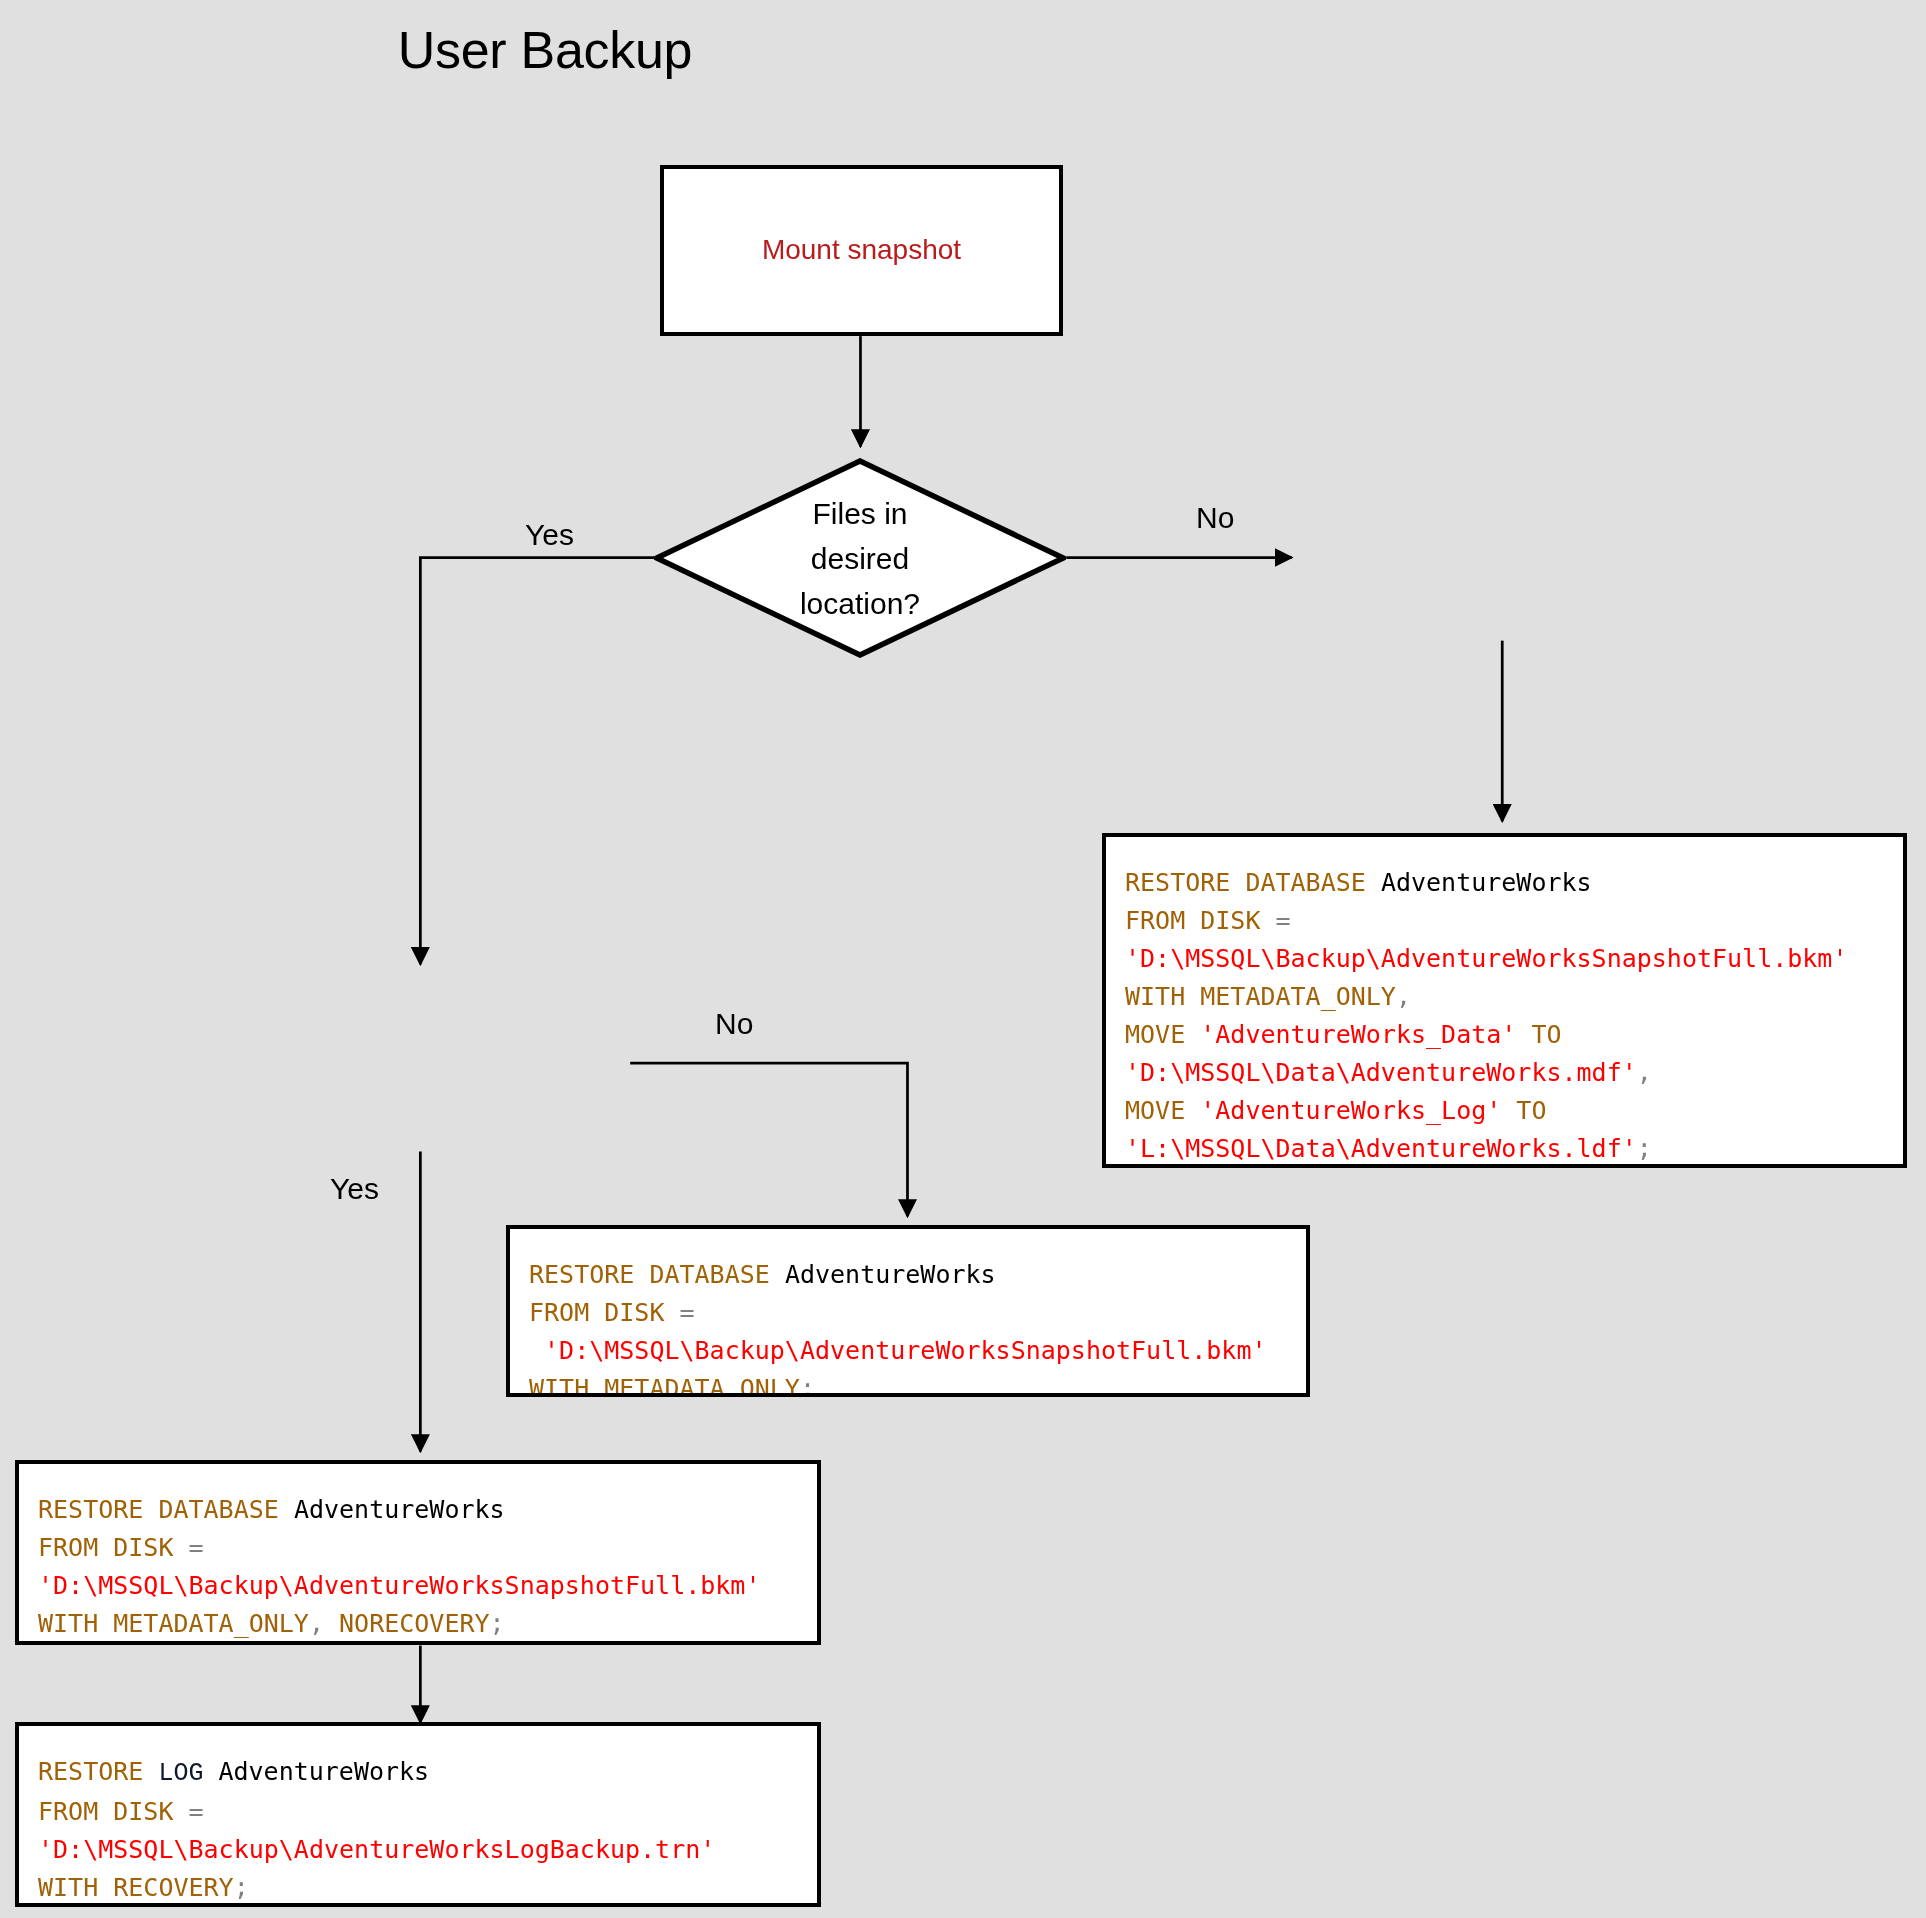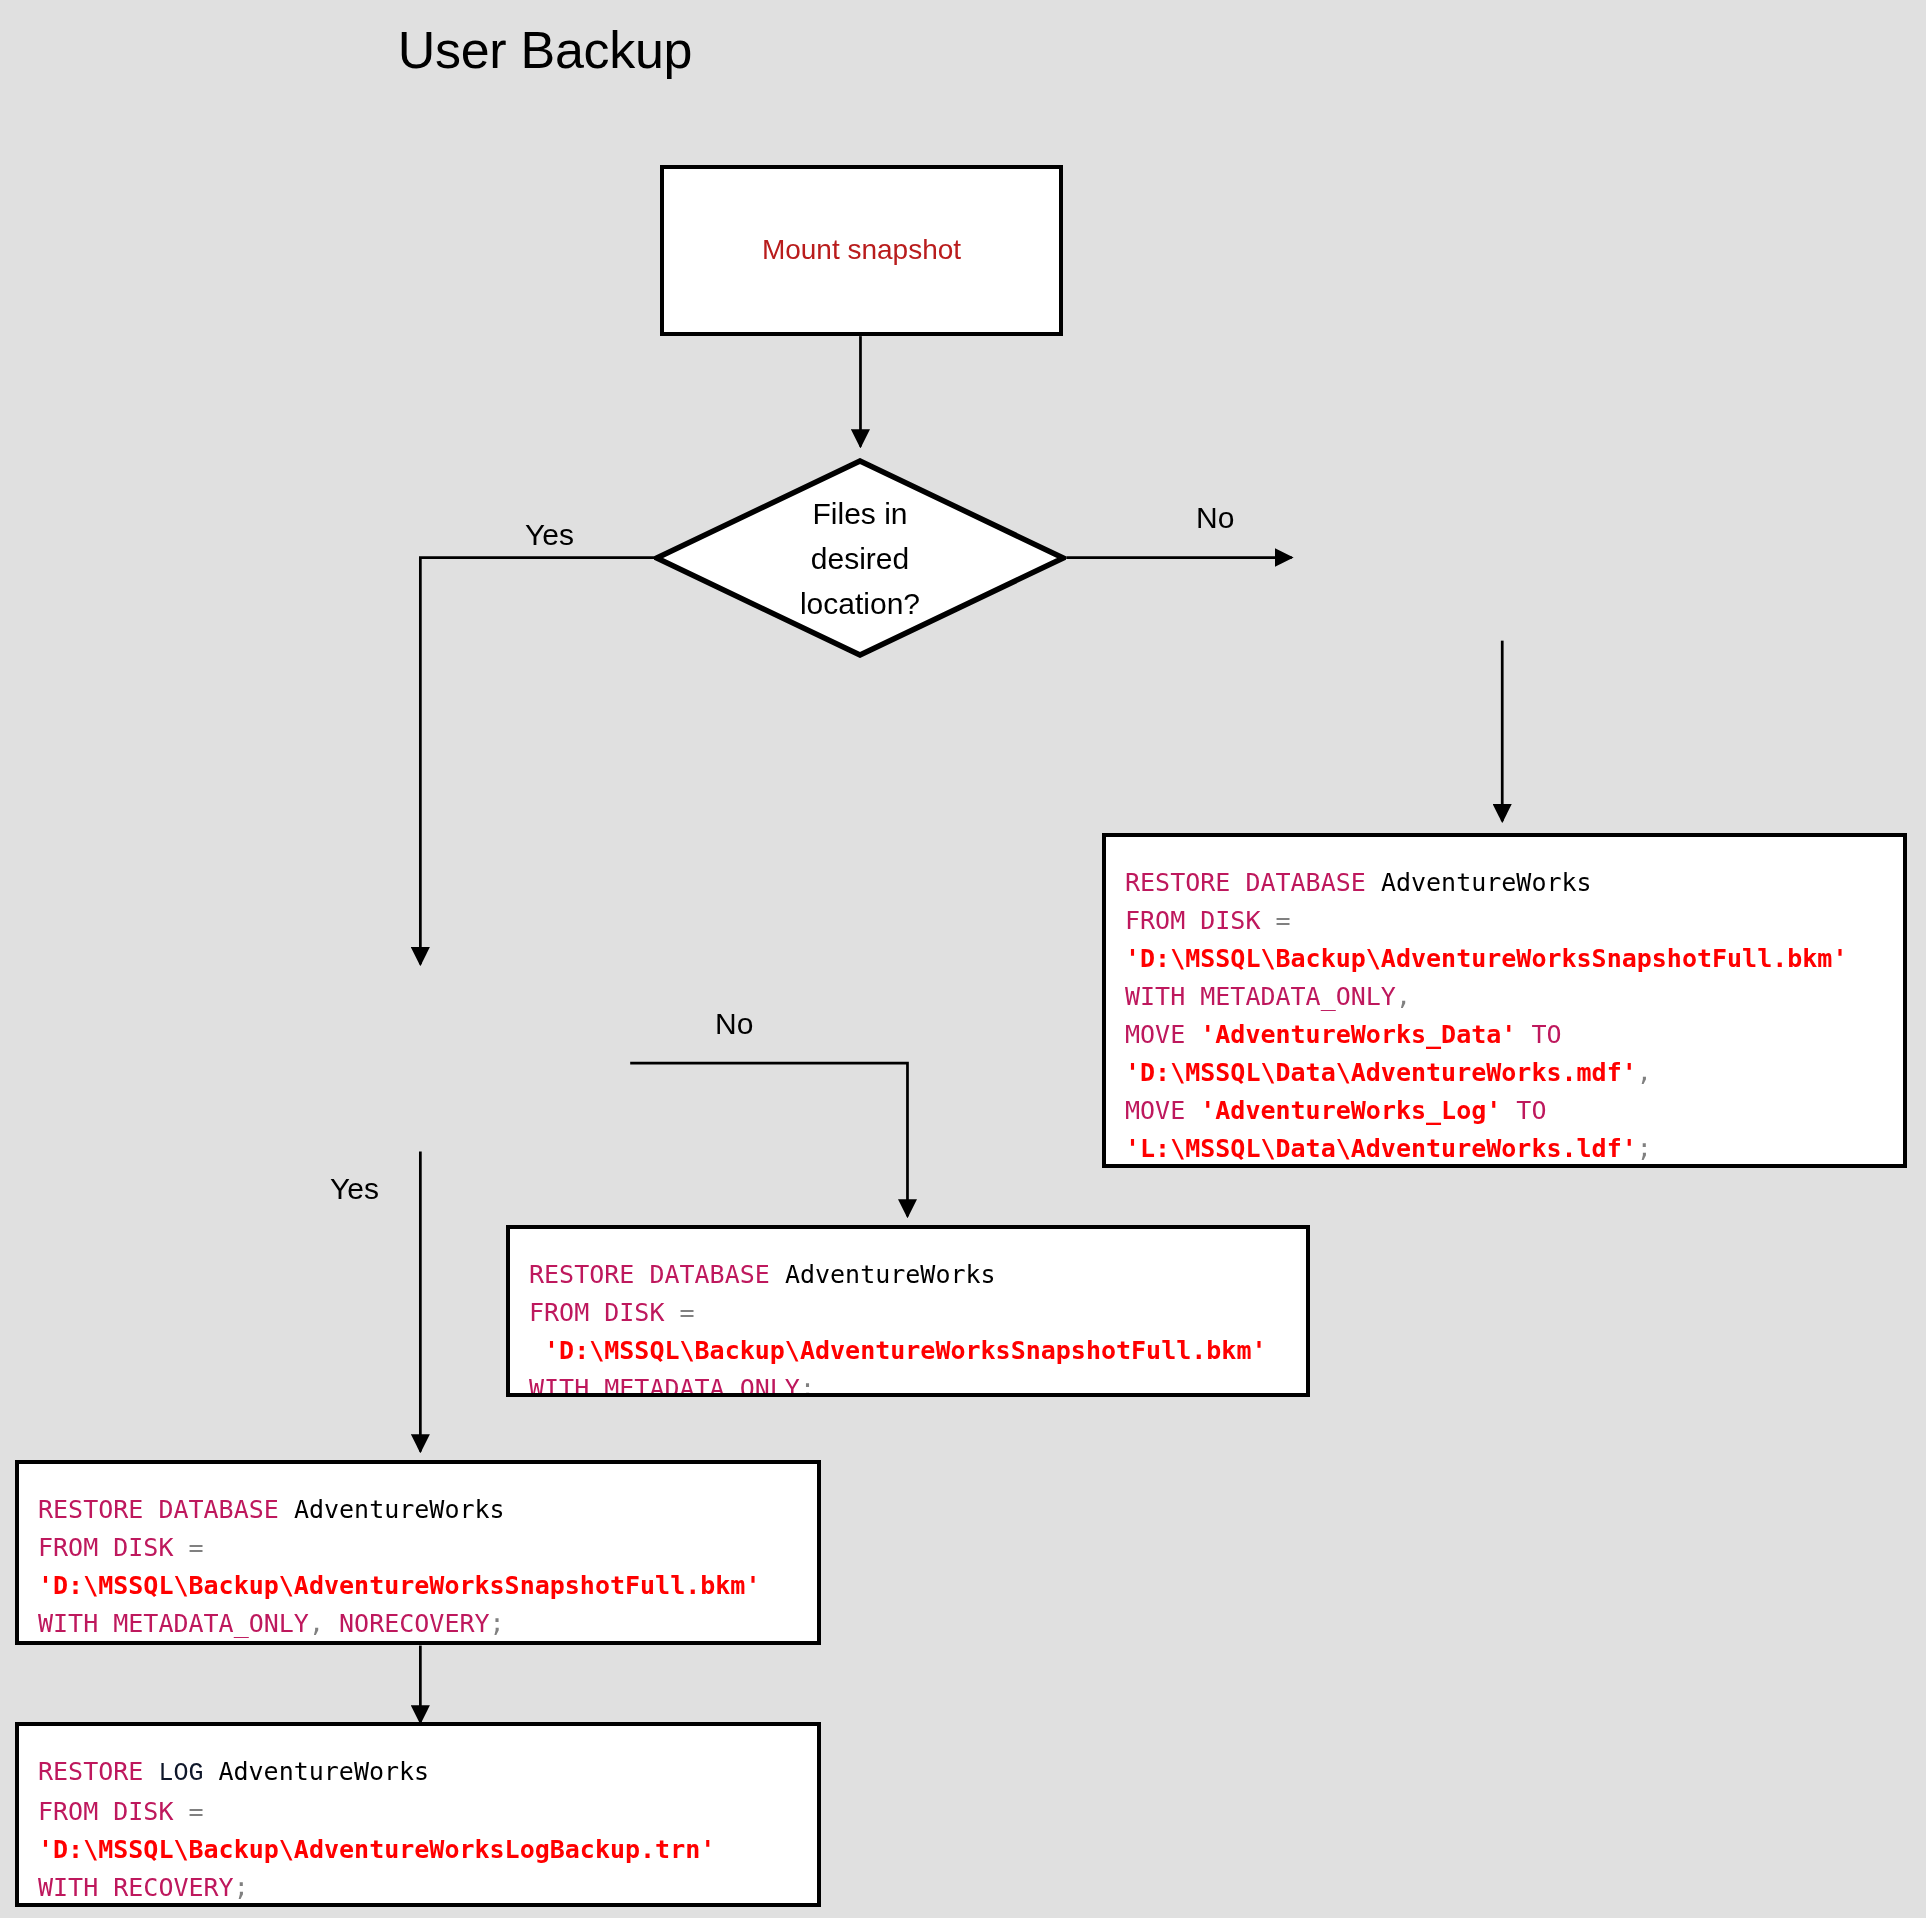--- a/index.html
+++ b/index.html
@@ -69,23 +69,23 @@
     box-sizing: border-box;
     font-family: "DejaVu Sans Mono", monospace;
     font-size: 25px;
     line-height: 1.52;
     color: #000;
     padding: 27px 0 0 19px;
     white-space: pre;
     overflow: hidden;
   }
   .code-box .ln { display: block; }
-  .kw  { color: #be185d; }
+  .kw  { color: #a16207; }
   .kw2 { color: #0f172a; font-family: Liberation Mono, monospace; }
-  .str { color: #ff0000; font-weight: bold; }
+  .str { color: #ff0000; }
   .pun { color: #808080; }
   .id  { color: #000000; }
   .edge-label {
     position: absolute;
     font-size: 30px;
     color: #000;
   }
   svg.connector {
     position: absolute;
     left: 0;

